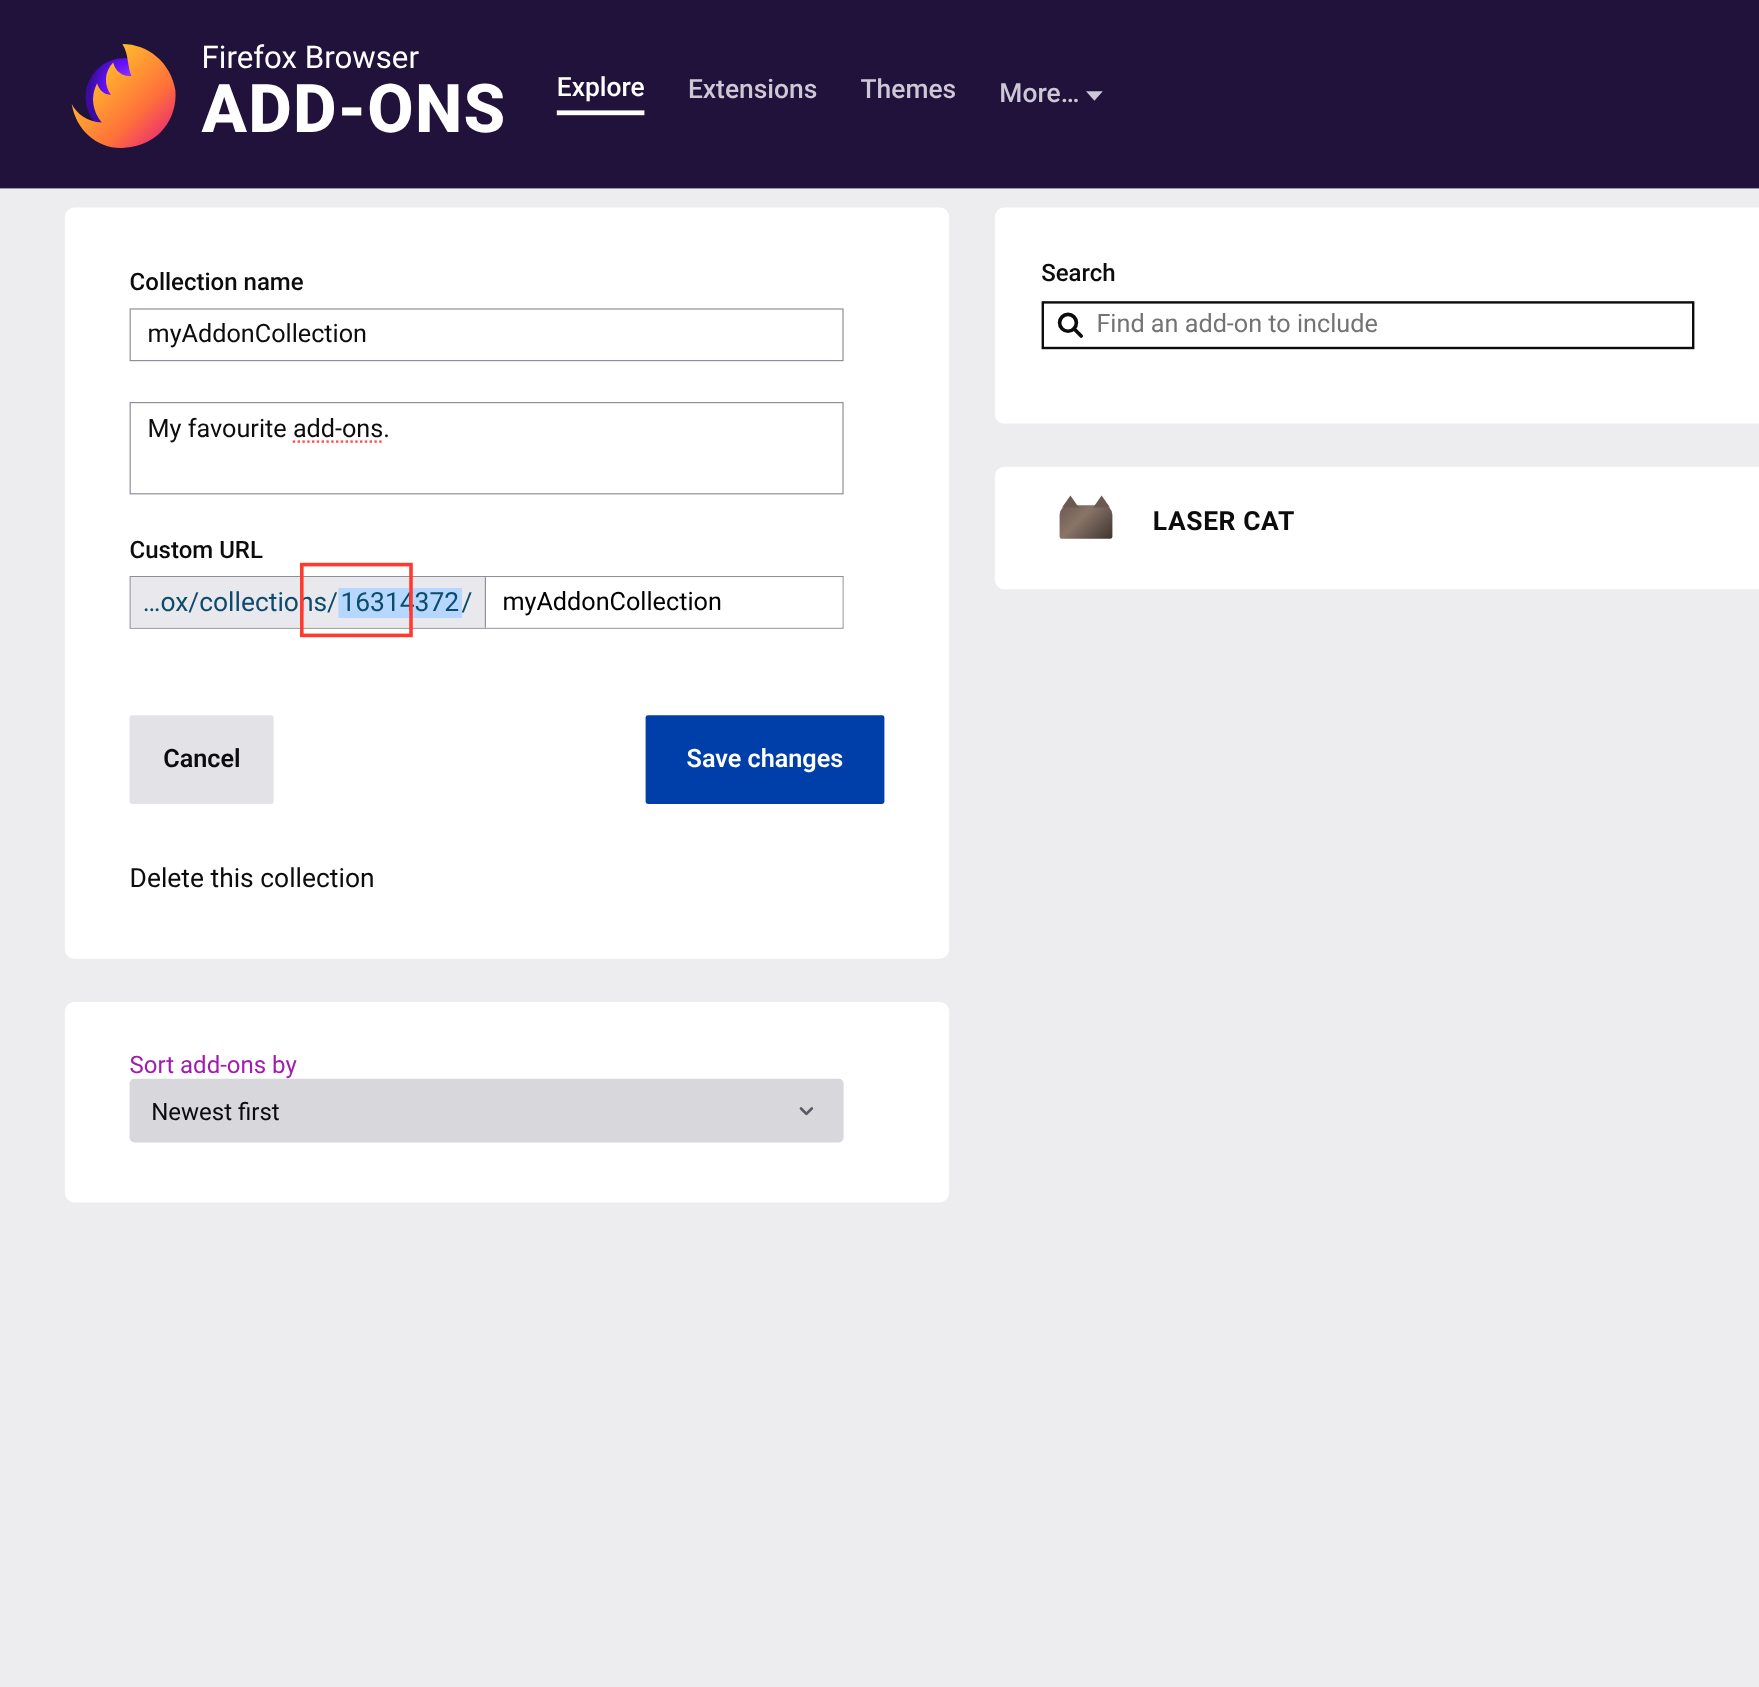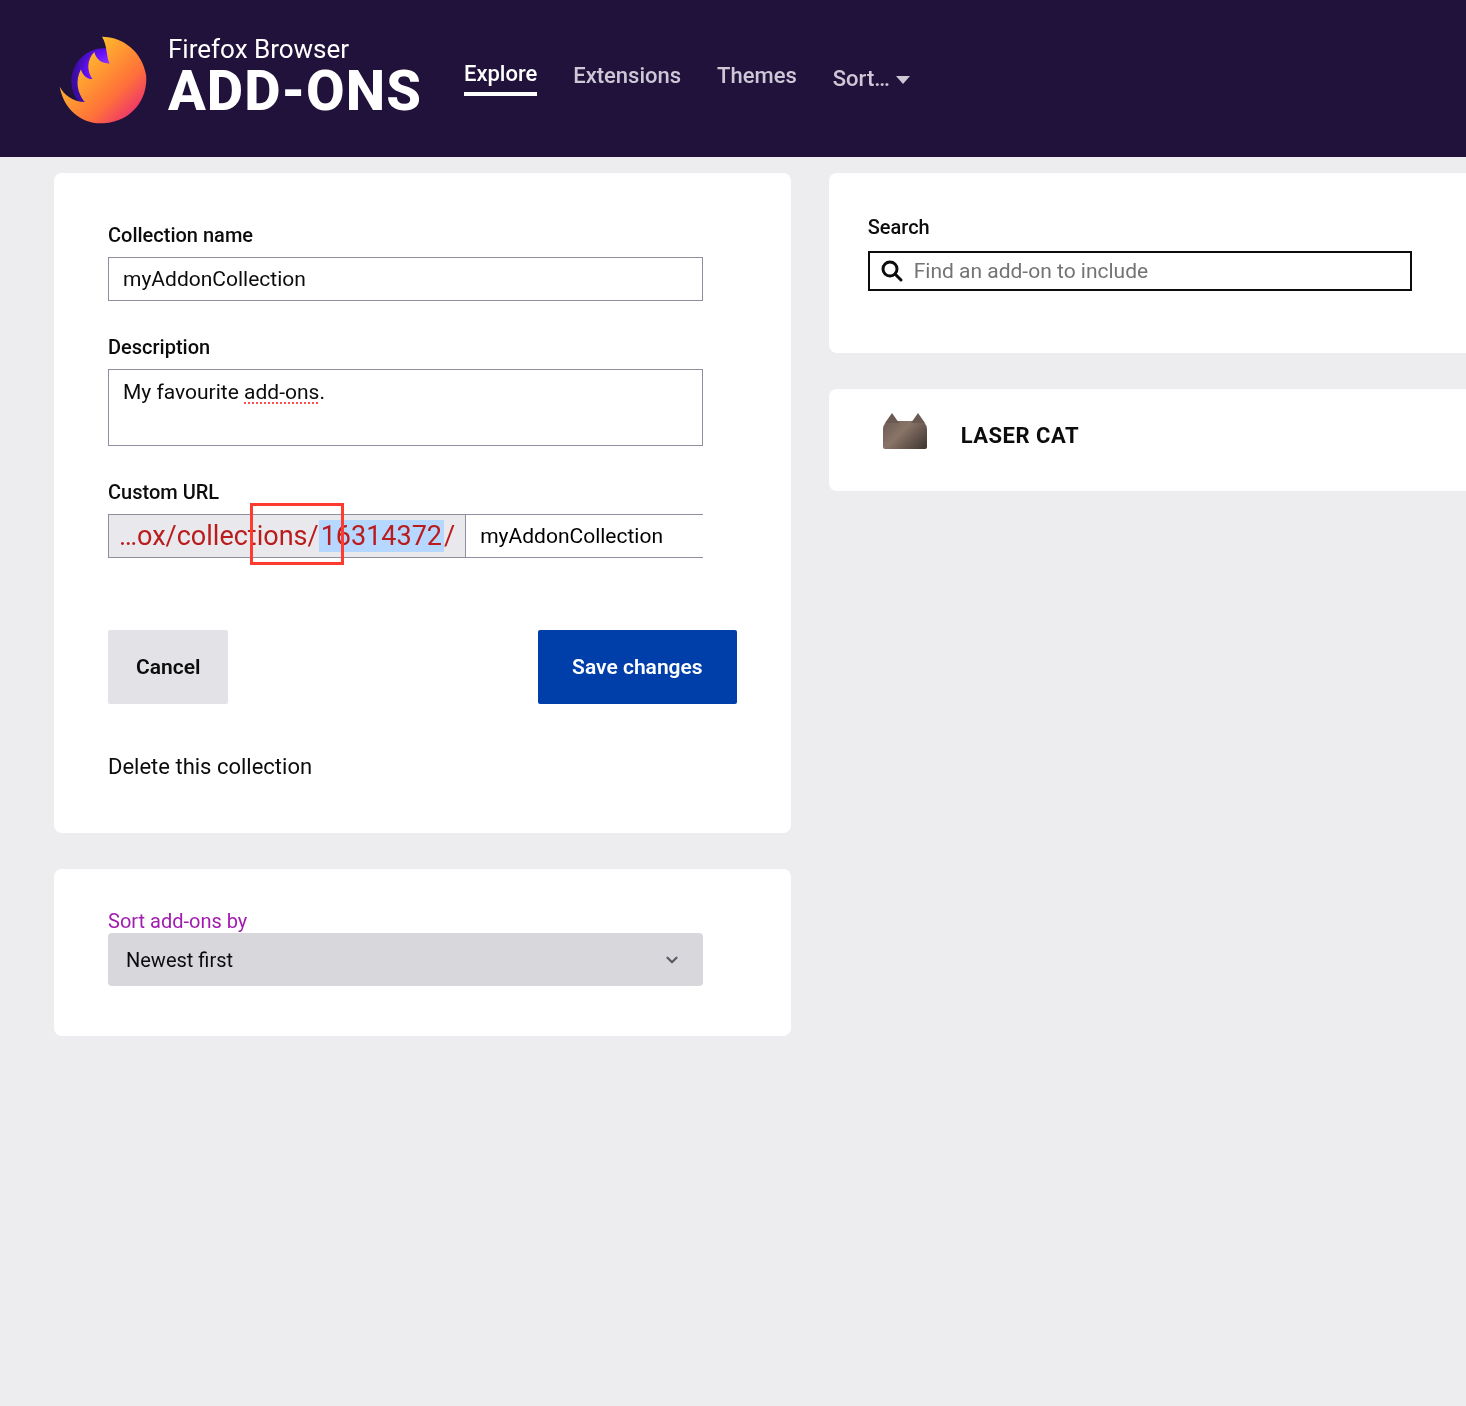--- a/index.html
+++ b/index.html
@@ -116,22 +116,22 @@
     border: 1px solid #8f8f9d;
     height: 44px;
     align-items: stretch;
   }
   .url-prefix {
     background: #e9e9ed;
     border-right: 1px solid #8f8f9d;
     display: flex;
     align-items: center;
     padding: 0 10px;
-    font-size: 27px;
-    color: #b91c1c;
+    font-size: 22px;
+    color: #0c4a6e;
     white-space: nowrap;
     position: relative;
   }
   .url-id {
     background: #b6d7ff;
     padding: 0 2px;
   }
   .highlight-box {
     position: absolute;
     border: 3px solid #ff3b30;
@@ -273,35 +273,34 @@
     <div class="brand-text">
       <div class="brand-top">Firefox Browser</div>
       <div class="brand-main">ADD-ONS</div>
     </div>
   </div>
   <div class="nav">
     <div class="nav-item active">Explore</div>
     <div class="nav-item">Extensions</div>
     <div class="nav-item">Themes</div>
     <div class="nav-more">
-      <span>Sort…</span>
+      <span>More…</span>
       <span class="chevron"></span>
     </div>
   </div>
 </div>
 
 <div class="content">
   <div class="main-col">
     <div class="card edit">
       <div class="field">
         <label class="label">Collection name</label>
         <input class="input" type="text" value="myAddonCollection" style="">
       </div>
       <div class="field">
-        <label class="label">Description</label>
         <div class="textarea" contenteditable="true" style=""><span>My favourite </span><span class="spell-err">add-ons</span><span>.</span></div>
       </div>
       <div class="field" style="margin-bottom:0;">
         <label class="label">Custom URL</label>
         <div class="url-row">
           <div class="url-prefix">
             <span>…ox/collections/</span>
               <span class="url-id">16314372</span>
               <span>/</span>
             <div class="highlight-box"></div>

